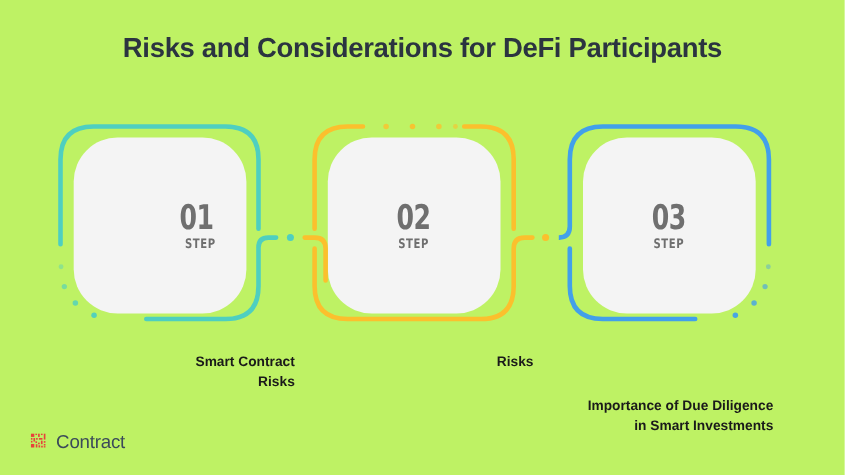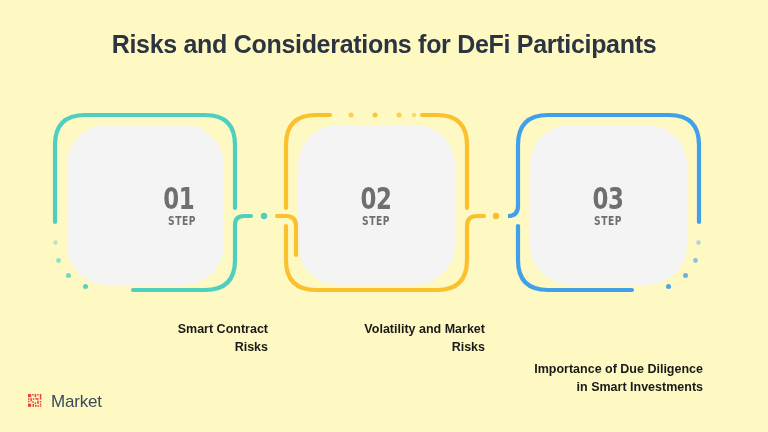--- a/index.html
+++ b/index.html
@@ -5,21 +5,21 @@
   * { box-sizing: border-box; margin: 0; padding: 0; }
   html, body {
     width: 768px; height: 432px;
     background: #ffffff;
     font-family: "Liberation Sans", "DejaVu Sans", sans-serif;
     overflow: hidden;
   }
   #page {
     position: relative;
     width: 768px; height: 432px;
-    background: #fef9c3;
+    background: #bef264;
   }
   #title {
     position: absolute;
     left: 0; top: 30px;
     width: 768px;
     text-align: center;
     font-size: 25px;
     font-weight: bold;
     color: #2b3440;
     letter-spacing: -0.3px;
@@ -192,21 +192,20 @@
   <div class="step-num" id="n3" style="left:548px; top:183px;">
     <span class="num">03</span>
     <span class="lbl">STEP</span>
   </div>
 
   <div class="caption" id="c1">
     <div>Smart Contract</div>
     <div>Risks</div>
   </div>
   <div class="caption" id="c2">
-    <div>Volatility and Market</div>
     <div>Risks</div>
   </div>
   <div class="caption" id="c3">
     <div>Importance of Due Diligence</div>
     <div>in Smart Investments</div>
   </div>
 
   <div id="logo">
     <svg class="mark" width="17" height="17" viewBox="0 0 17 17">
       <g fill="#e8413a">
@@ -225,16 +224,16 @@
         <rect x="4.2" y="7.2" width="1.5" height="1.5"></rect>
         <rect x="6.6" y="8.4" width="1.5" height="1.5"></rect>
         <rect x="11.8" y="9.6" width="1.5" height="1.5"></rect>
         <rect x="0" y="9.6" width="3.2" height="3.2"></rect>
         <rect x="4.5" y="9.8" width="1.5" height="3.0"></rect>
         <rect x="7.0" y="10.8" width="1.5" height="2.0"></rect>
         <rect x="9.4" y="11.2" width="1.5" height="1.6"></rect>
         <rect x="11.8" y="11.6" width="1.5" height="1.2"></rect>
       </g>
     </svg>
-    <span class="wordmark">Market</span>
+    <span class="wordmark">Contract</span>
   </div>
 
 </div>
 
 </body></html>

